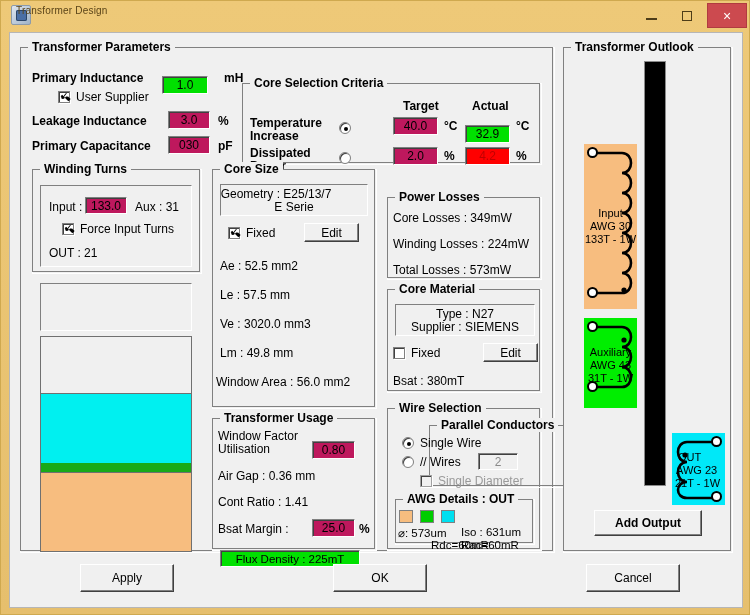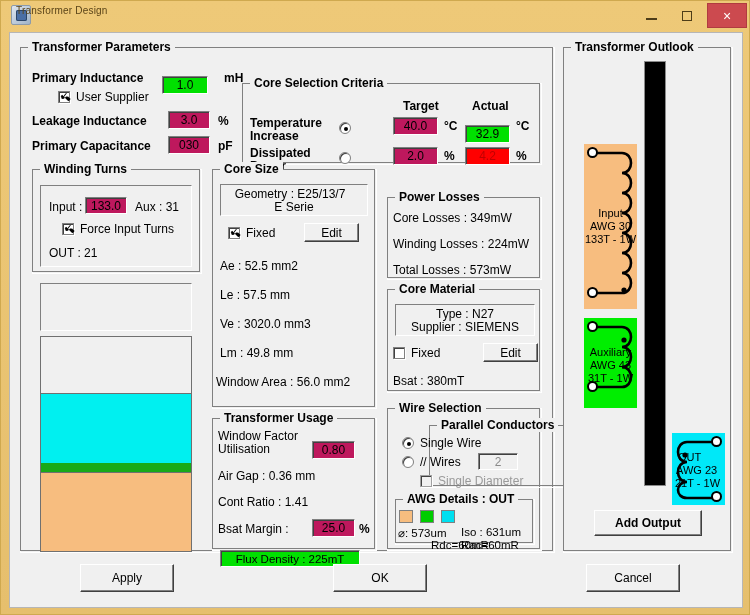--- a/index.html
+++ b/index.html
@@ -210,21 +210,21 @@
     <div class="rdo" style="left:329px;top:119px;"></div>
     <div class="field" style="left:383px;top:114px;width:45px;height:18px;">2.0</div>
     <div class="lbl b" style="left:434px;top:116px;">%</div>
     <div class="field red" style="left:455px;top:114px;width:45px;height:18px;">4.2</div>
     <div class="lbl b" style="left:506px;top:116px;">%</div>
 
     <div class="grp" style="left:202px;top:136px;width:165px;height:240px;">
       <div class="grp-title">Core Size</div>
     </div>
     <div class="sunken" style="left:210px;top:151px;width:148px;height:32px;"></div>
-    <div class="lbl" style="left:206px;top:154px;width:148px;text-align:center;">Geometry : E25/13/7</div>
+    <div class="lbl" style="left:192px;top:154px;width:148px;text-align:center;">Geometry : E25/13/7</div>
     <div class="lbl" style="left:210px;top:167px;width:148px;text-align:center;">E Serie</div>
     <div class="cbx checked chk-glyph" style="left:218px;top:194px;">✓</div>
     <div class="lbl" style="left:236px;top:193px;">Fixed</div>
     <div class="btn" style="left:294px;top:190px;width:55px;height:19px;">Edit</div>
     <div class="lbl" style="left:210px;top:226px;">Ae : 52.5 mm2</div>
     <div class="lbl" style="left:210px;top:255px;">Le : 57.5 mm</div>
     <div class="lbl" style="left:210px;top:284px;">Ve : 3020.0 mm3</div>
     <div class="lbl" style="left:210px;top:313px;">Lm : 49.8 mm</div>
     <div class="lbl" style="left:206px;top:342px;">Window Area : 56.0 mm2</div>
 

